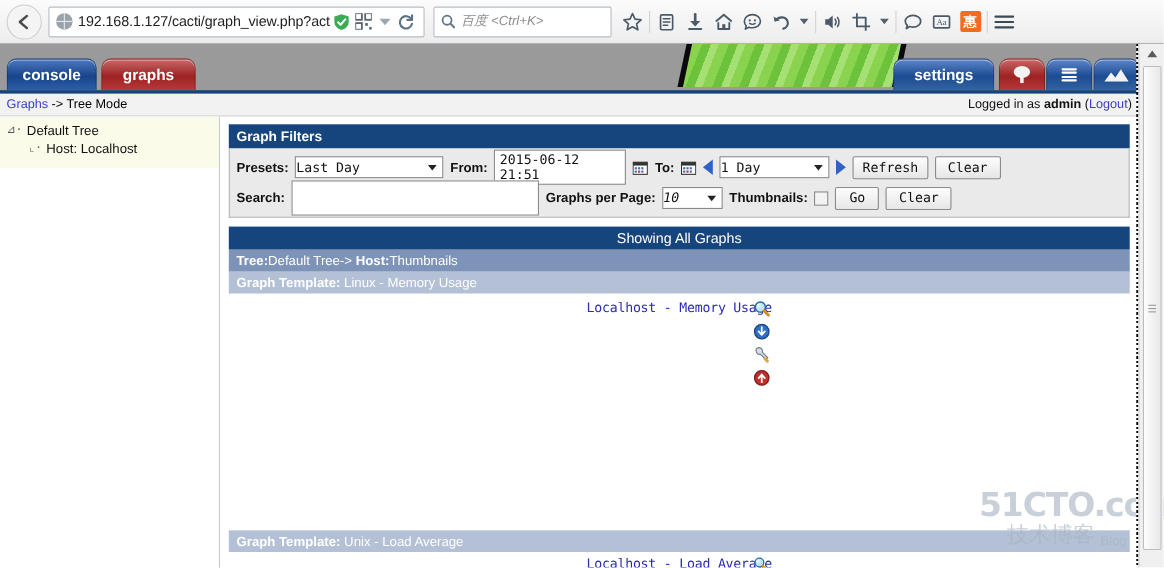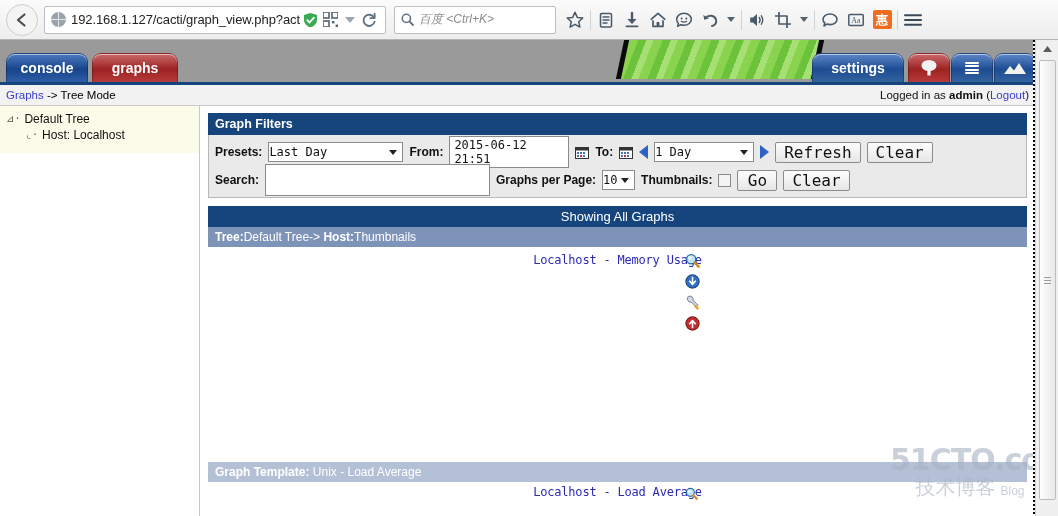--- a/index.html
+++ b/index.html
@@ -147,37 +147,37 @@
     font-family:"DejaVu Sans Mono",monospace;font-size:12px;color:#111;
     display:flex;align-items:center;padding:0 0;box-sizing:border-box;
     position:relative;
   }
   .sel .arr{
     position:absolute;right:5px;top:50%;margin-top:-2px;
     width:0;height:0;border-left:4px solid transparent;border-right:4px solid transparent;border-top:5px solid #222;
   }
   .sel-presets{width:135px;}
   .sel-interval{width:100px;}
-  .sel-perpage{width:33px;}
+  .sel-perpage{width:55px;font-style:italic;}
   .txtin{
     height:32px;background:#fff;border:1px solid #8b8b8b;
     font-family:"DejaVu Sans Mono",monospace;font-size:12px;color:#111;
     display:flex;align-items:center;padding:0 4px;box-sizing:border-box;
   }
   .in-date{width:120px;}
   .in-search{width:225px;}
   .cal-icon{width:14px;height:13px;flex:0 0 auto;}
   .arrow-blue{width:0;height:0;flex:0 0 auto;}
   .arrow-left{border-top:7px solid transparent;border-bottom:7px solid transparent;border-right:9px solid #2f62c4;}
   .arrow-right{border-top:7px solid transparent;border-bottom:7px solid transparent;border-left:9px solid #2f62c4;}
   .btn{
     height:21px;min-width:60px;padding:0 8px;
     background:linear-gradient(#fdfdfd,#e6e6e6);
     border:1px solid #8b8b8b;border-radius:2px;
-    font-family:"DejaVu Sans Mono",monospace;font-size:16px;color:#111;
+    font-family:"DejaVu Sans Mono",monospace;font-size:12px;color:#111;
     display:flex;align-items:center;justify-content:center;box-sizing:border-box;
   }
   .btn-sm{min-width:40px;}
   .chk{width:13px;height:13px;border:1px solid #8b8b8b;background:#f3f3f3;box-sizing:border-box;}
 
   .showing-bar{
     background:#16447c;color:#fff;font-size:13px;text-align:center;
     padding:3px 0;margin-top:8px;
   }
   .tree-bar{
@@ -501,20 +501,24 @@
         </div>
       </div>
 
       <div class="panel">
         <div class="showing-bar">Showing All Graphs</div>
 
         <div class="tree-bar">
           <b>Tree:</b><span>Default Tree-&gt; </span><b>Host:</b><span>Thumbnails</span>
         </div>
 
+        <div class="tmpl-bar">
+          <b>Graph Template:</b>
+          <span>Linux - Memory Usage</span>
+        </div>
 
         <div class="graph-area">
           <div class="graph-title">Localhost - Memory Usage</div>
           <div class="icon-col">
             <span class="ic">
               <svg width="15" height="15" viewBox="0 0 15 15">
                   <circle cx="6.2" cy="6.2" r="4.6" fill="#bfe5f7" stroke="#2b6ca3" stroke-width="1.3"></circle>
                   <circle cx="4.9" cy="4.9" r="1.8" fill="#eaf7ff" opacity=".9"></circle>
                   <path d="M9.6 9.6 L13.6 13.6" stroke="#d98b20" stroke-width="2.6" stroke-linecap="round"></path>
                 </svg>

